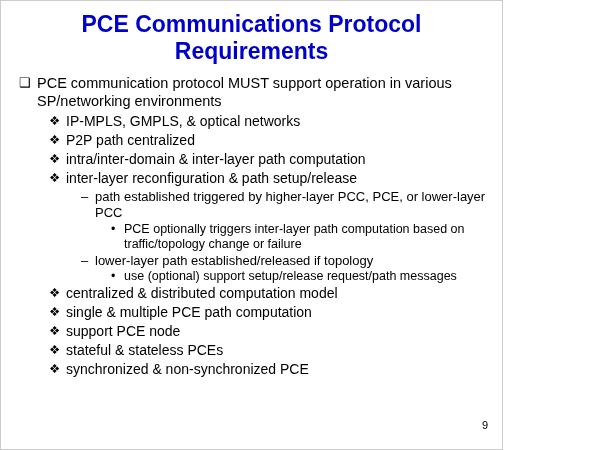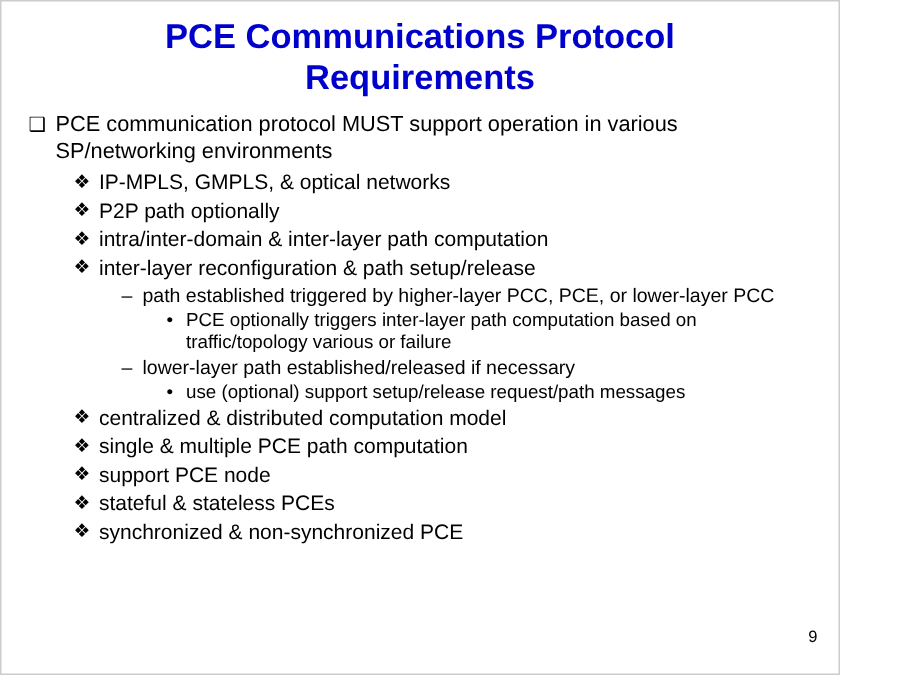--- a/index.html
+++ b/index.html
@@ -8,21 +8,21 @@
   }
   body {
     width: 600px;
     height: 450px;
     background: #ffffff;
     font-family: "Liberation Sans", sans-serif;
     overflow: hidden;
     position: relative;
   }
   .slide {
-    width: 560px;
+    width: 503px;
     height: 450px;
     position: relative;
     box-sizing: border-box;
     border: 1px solid #cccccc;
   }
   .title {
     color: #0000cc;
     font-weight: bold;
     font-size: 23px;
     text-align: center;
@@ -120,46 +120,46 @@
       <span class="text">PCE communication protocol MUST support operation in various SP/networking environments</span>
     </div>
 
     <div class="bullet lvl2">
       <span class="marker">❖</span>
       <span class="text">IP-MPLS, GMPLS, &amp; optical networks</span>
     </div>
 
     <div class="bullet lvl2">
       <span class="marker">❖</span>
-      <span class="text">P2P path optionally</span>
+      <span class="text">P2P path centralized</span>
     </div>
 
     <div class="bullet lvl2">
       <span class="marker">❖</span>
       <span class="text">intra/inter-domain &amp; inter-layer path computation</span>
     </div>
 
     <div class="bullet lvl2">
       <span class="marker">❖</span>
       <span class="text">inter-layer reconfiguration &amp; path setup/release</span>
     </div>
 
     <div class="bullet lvl3">
       <span class="marker">–</span>
       <span class="text">path established triggered by higher-layer PCC, PCE, or lower-layer PCC</span>
     </div>
 
     <div class="bullet lvl4">
       <span class="marker">•</span>
-      <span class="text">PCE optionally triggers inter-layer path computation based on traffic/topology various or failure</span>
+      <span class="text">PCE optionally triggers inter-layer path computation based on traffic/topology change or failure</span>
     </div>
 
     <div class="bullet lvl3">
       <span class="marker">–</span>
-      <span class="text">lower-layer path established/released if necessary</span>
+      <span class="text">lower-layer path established/released if topology</span>
     </div>
 
     <div class="bullet lvl4">
       <span class="marker">•</span>
       <span class="text">use (optional) support setup/release request/path messages</span>
     </div>
 
     <div class="bullet lvl2">
       <span class="marker">❖</span>
       <span class="text">centralized &amp; distributed computation model</span>

